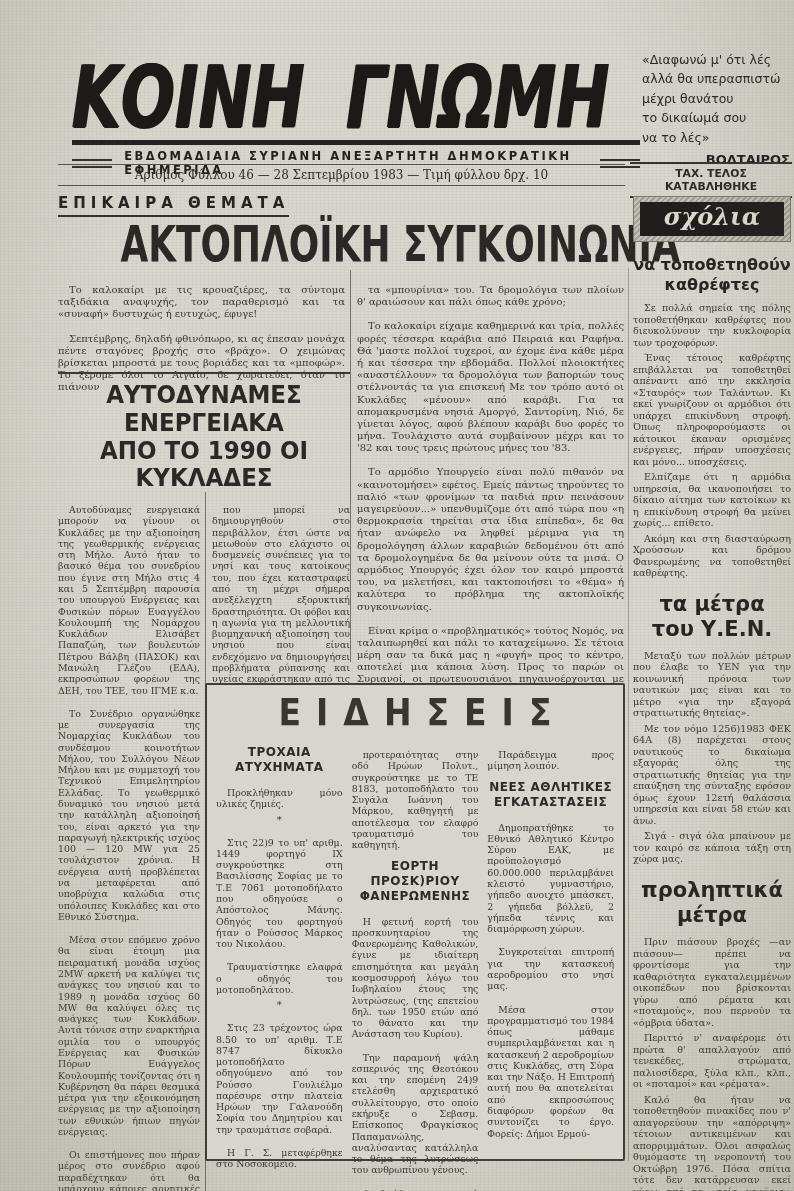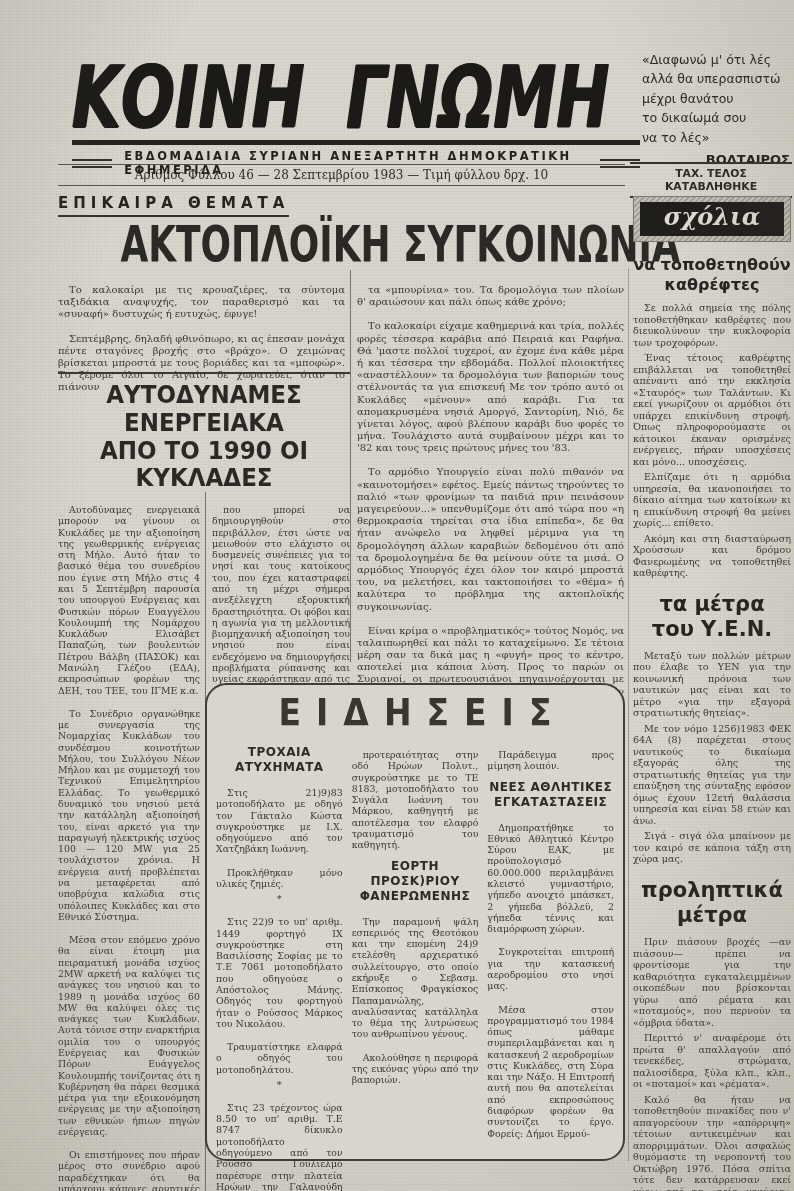--- a/index.html
+++ b/index.html
@@ -49,21 +49,21 @@
   #energy-box{left:58px;top:372px;width:292px;border-top:2px solid #3c3a35;padding-top:5px;}
   .energy-headline{text-align:center;font-family:"DejaVu Sans",sans-serif;font-weight:bold;font-size:23px;
     line-height:1.12;transform:scaleY(1.08);transform-origin:top;color:#2b2926;margin:2px 0 8px;}
   .energy-cols{display:flex;}
   .ecol1{width:147px;padding-right:5px;box-sizing:border-box;}
   .ecol2{width:145px;border-left:1px solid #76736a;padding-left:6px;box-sizing:border-box;}
   .byline{text-align:center;font-weight:bold;font-size:10.5px;margin-top:5px;color:#33302a;}
 
   
   #news-box{left:205px;top:683px;width:420px;height:478px;box-sizing:border-box;z-index:3;
-    background:#d8d5cc;border:2px solid #413e38;border-radius:22px;padding:3px 9px 6px;}
+    background:#d8d5cc;border:2px solid #413e38;border-radius:2px;padding:3px 9px 6px;}
   .news-header{text-align:center;font-family:"DejaVu Sans",sans-serif;font-weight:bold;font-size:33px;
     letter-spacing:15px;text-indent:15px;transform:scaleY(1.12);transform-origin:top;
     color:#39362f;margin:2px 0 8px;}
   .news-cols{display:flex;gap:9px;}
   .ncol{flex:1;min-width:0;}
   .news-subhead{font-family:"DejaVu Sans",sans-serif;font-weight:bold;font-size:12px;text-align:center;
     letter-spacing:.5px;margin:8px 0 5px;color:#2d2b27;line-height:1.25;}
   .star-sep{text-align:center;margin:4px 0;font-size:10px;color:#3a372f;}
 
   
@@ -136,32 +136,32 @@
         <div class="byline">Λούης Γαδ</div>
       </div>
     </div>
   </div>
 
   <div class="abs" id="news-box">
     <div class="news-header">ΕΙΔΗΣΕΙΣ</div>
     <div class="news-cols">
       <div class="ncol bodytext">
           <div class="news-subhead">ΤΡΟΧΑΙΑ  ΑΤΥΧΗΜΑΤΑ</div>
-          <p class="para">Στις 21)9)83 μοτοποδήλατο με οδηγό τον Γάκταλο Κώστα συγκρούστηκε με Ι.Χ. οδηγούμενο από τον Χατζηβάκη Ιωάννη.</p>
           <p class="para">Προκλήθηκαν μόνο υλικές ζημιές.</p>
           <div class="star-sep">*</div>
           <p class="para">Στις 22)9 το υπ' αριθμ. 1449 φορτηγό ΙΧ συγκρούστηκε στη Βασιλίσσης Σοφίας με το Τ.Ε 7061 μοτοποδήλατο που οδηγούσε ο Απόστολος Μάνης. Οδηγός του φορτηγού ήταν ο Ρούσσος Μάρκος του Νικολάου.</p>
           <p class="para">Τραυματίστηκε ελαφρά ο οδηγός του μοτοποδηλάτου.</p>
           <div class="star-sep">*</div>
           <p class="para">Στις 23 τρέχοντος ώρα 8.50 το υπ' αριθμ. Τ.Ε 8747 δίκυκλο μοτοποδήλατο οδηγούμενο από τον Ρούσσο Γουλιέλμο παρέσυρε στην πλατεία Ηρώων την Γαλανούδη Σοφία του Δημητρίου και την τραυμάτισε σοβαρά.</p>
           <p class="para">Η Γ. Σ. μεταφέρθηκε στο Νοσοκομείο.</p>
         </div>
       <div class="ncol bodytext">
           <p class="para">προτεραιότητας στην οδό Ηρώων Πολυτ., συγκρούστηκε με το ΤΕ 8183, μοτοποδήλατο του Συγάλα Ιωάννη του Μάρκου, καθηγητή με αποτέλεσμα τον ελαφρό τραυματισμό του καθηγητή.</p>
           <div class="news-subhead">ΕΟΡΤΗ ΠΡΟΣΚ)ΡΙΟΥ ΦΑΝΕΡΩΜΕΝΗΣ</div>
+          <p class="para">Η φετινή εορτή του προσκυνηταρίου της Φανερωμένης Καθολικών, έγινε με ιδιαίτερη επισημότητα και μεγάλη κοσμοσυρροή λόγω του Ιωβηλαίου έτους της λυτρώσεως, (της επετείου δηλ. των 1950 ετών από το θάνατο και την Ανάσταση του Κυρίου).</p>
           <p class="para">Την παραμονή ψάλη εσπερινός της Θεοτόκου και την επομένη 24)9 ετελέσθη αρχιερατικό συλλείτουργο, στο οποίο εκήρυξε ο Σεβασμ. Επίσκοπος Φραγκίσκος Παπαμανώλης, αναλύσαντας κατάλληλα το θέμα της λυτρώσεως του ανθρωπίνου γένους.</p>
           <p class="para">Ακολούθησε η περιφορά της εικόνας γύρω από την βαποριών.</p>
         </div>
       <div class="ncol bodytext">
           <p class="para">Παράδειγμα προς μίμηση λοιπόν.</p>
           <div class="news-subhead">ΝΕΕΣ ΑΘΛΗΤΙΚΕΣ ΕΓΚΑΤΑΣΤΑΣΕΙΣ</div>
           <p class="para">Δημοπρατήθηκε το Εθνικό Αθλητικό Κέντρο Σύρου ΕΑΚ, με προϋπολογισμό 60.000.000 περιλαμβάνει κλειστό γυμναστήριο, γήπεδο ανοιχτό μπάσκετ, 2 γήπεδα βόλλεϋ, 2 γήπεδα τέννις και διαμόρφωση χώρων.</p>
           <p class="para">Συγκροτείται επιτροπή για την κατασκευή αεροδρομίου στο νησί μας.</p>
           <p class="para">Μέσα στον προγραμματισμό του 1984 όπως μάθαμε συμπεριλαμβάνεται και η κατασκευή 2 αεροδρομίων στις Κυκλάδες, στη Σύρα και την Νάξο. Η Επιτροπή αυτή που θα αποτελείται από εκπροσώπους διαφόρων φορέων θα συντονίζει το έργο. Φορείς: Δήμοι Ερμού-</p>
         </div>

